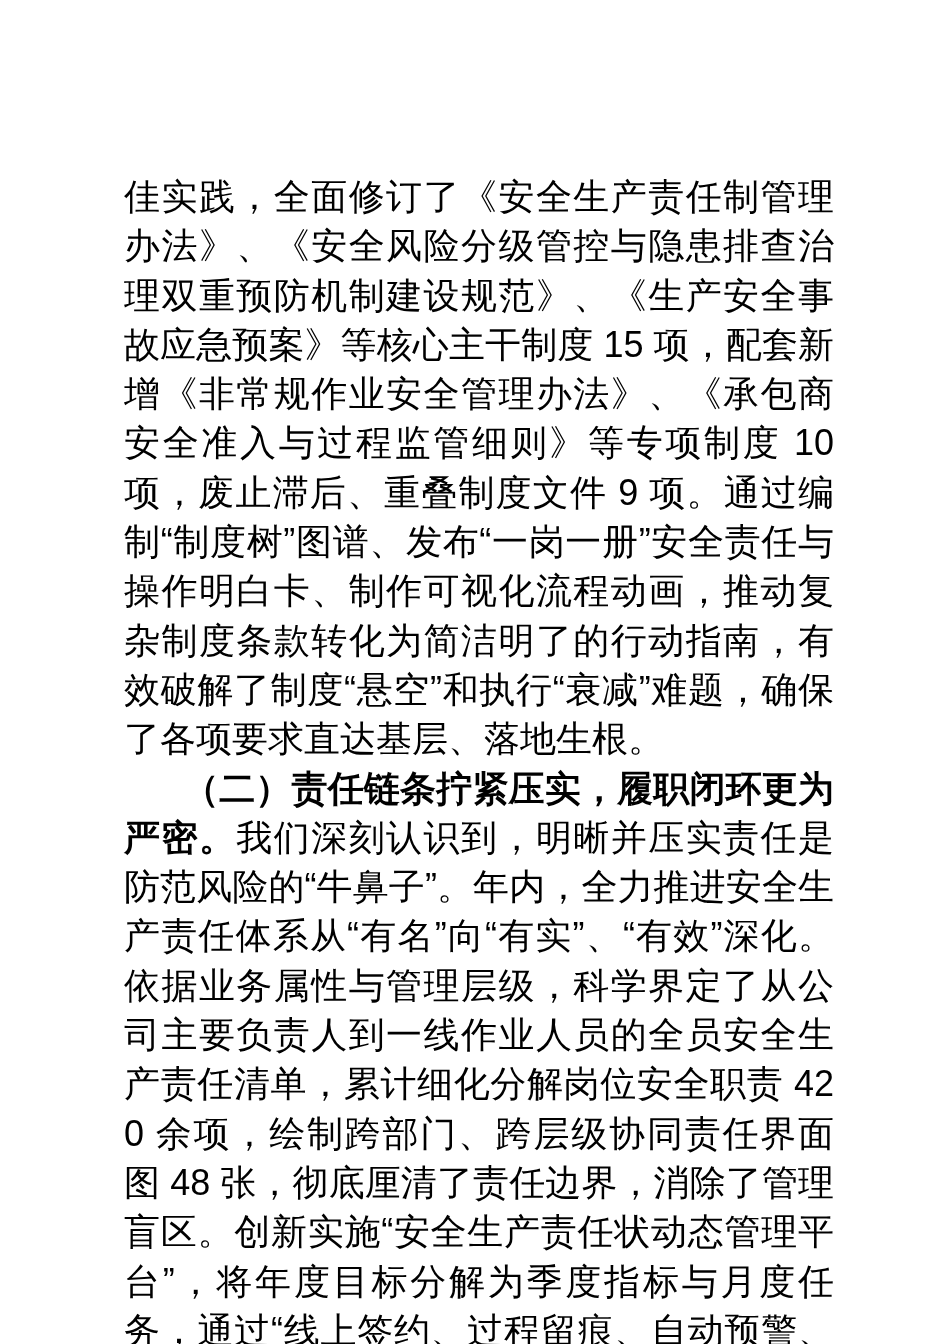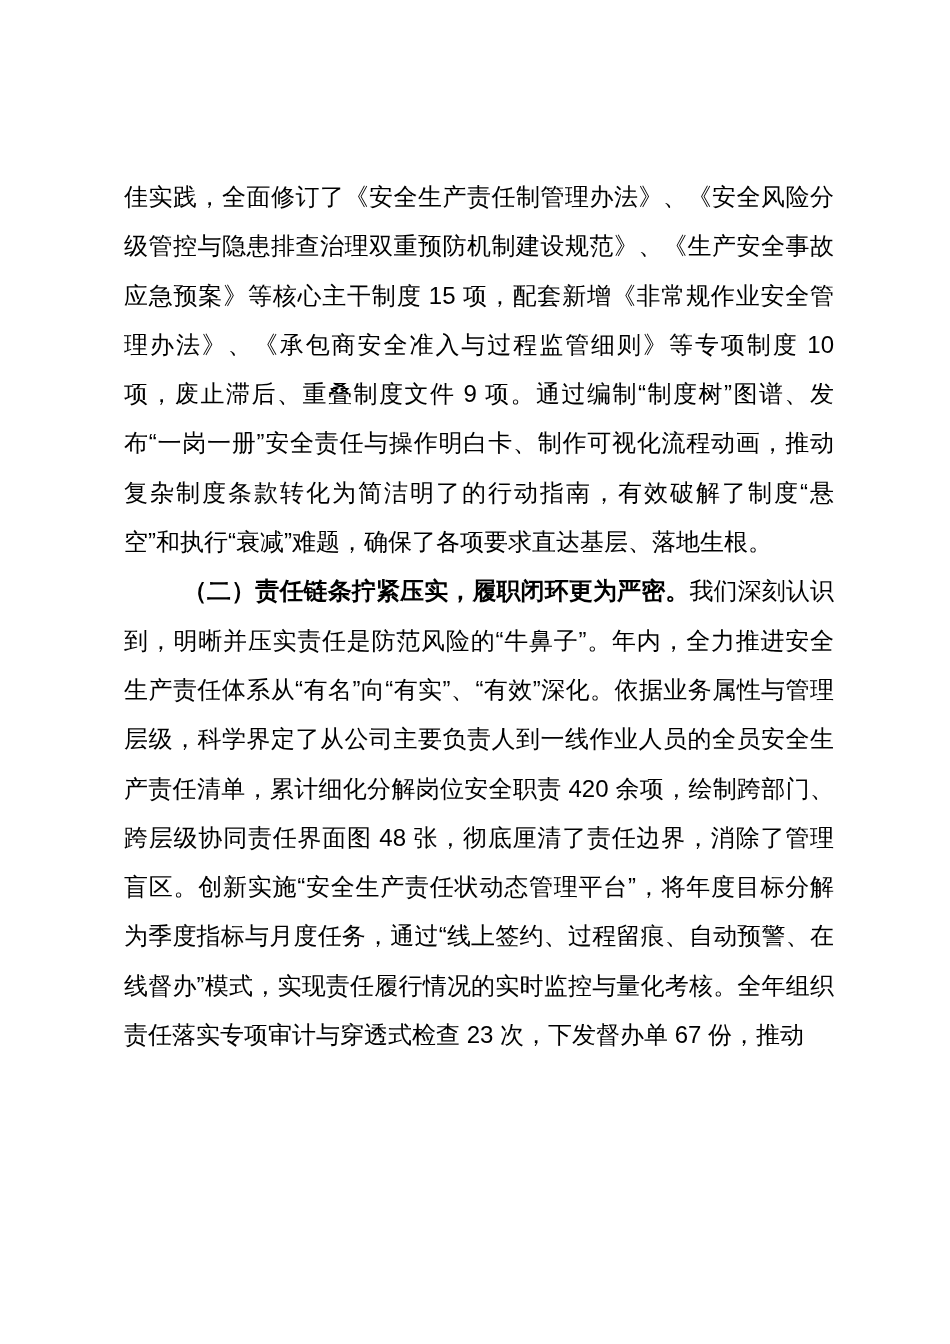--- a/index.html
+++ b/index.html
@@ -28,21 +28,21 @@
   .text-column {
     position: absolute;
     left: 124px;
     top: 172px;
     width: 710px;
   }
 
   .para {
     margin: 0;
     padding: 0;
-    font-size: 24px;
+    font-size: 36px;
     line-height: 49.3px;
     text-align: justify;
     text-align-last: left;
     text-justify: inter-character;
     letter-spacing: 0px;
     word-break: break-all;
     white-space: normal;
   }
 
   .para + .para {

